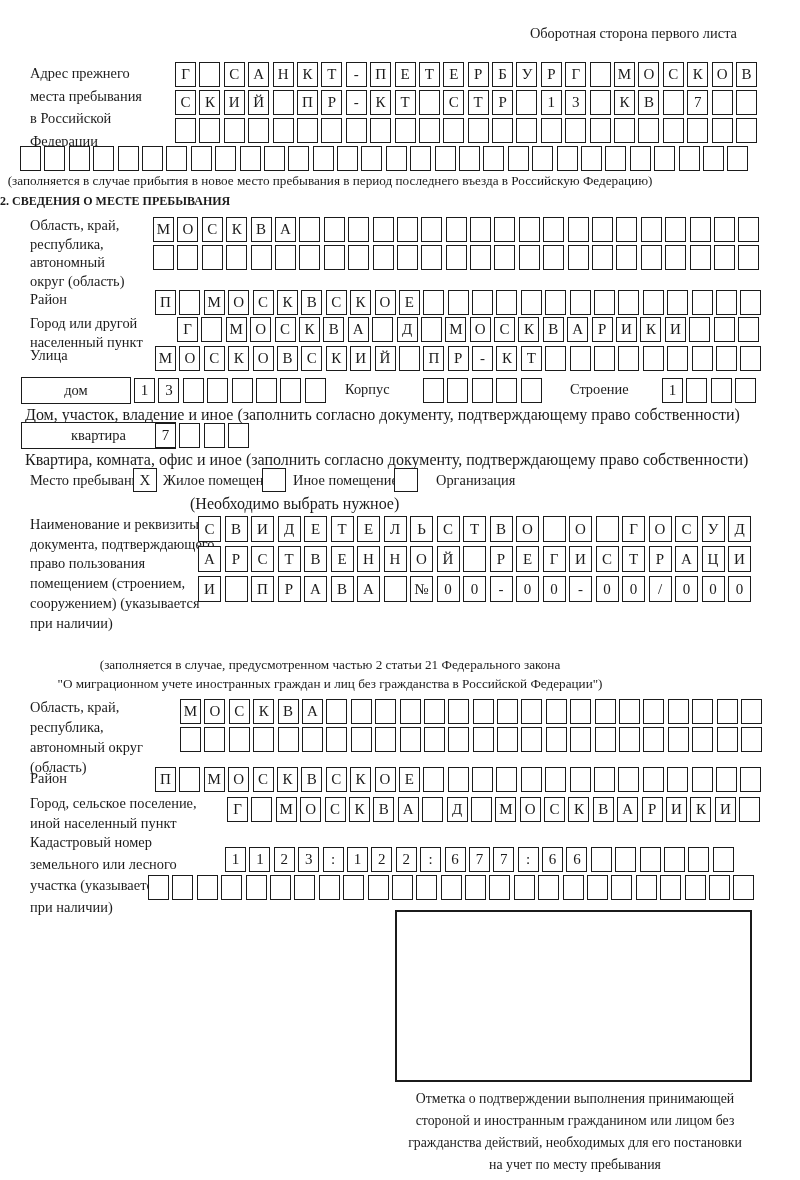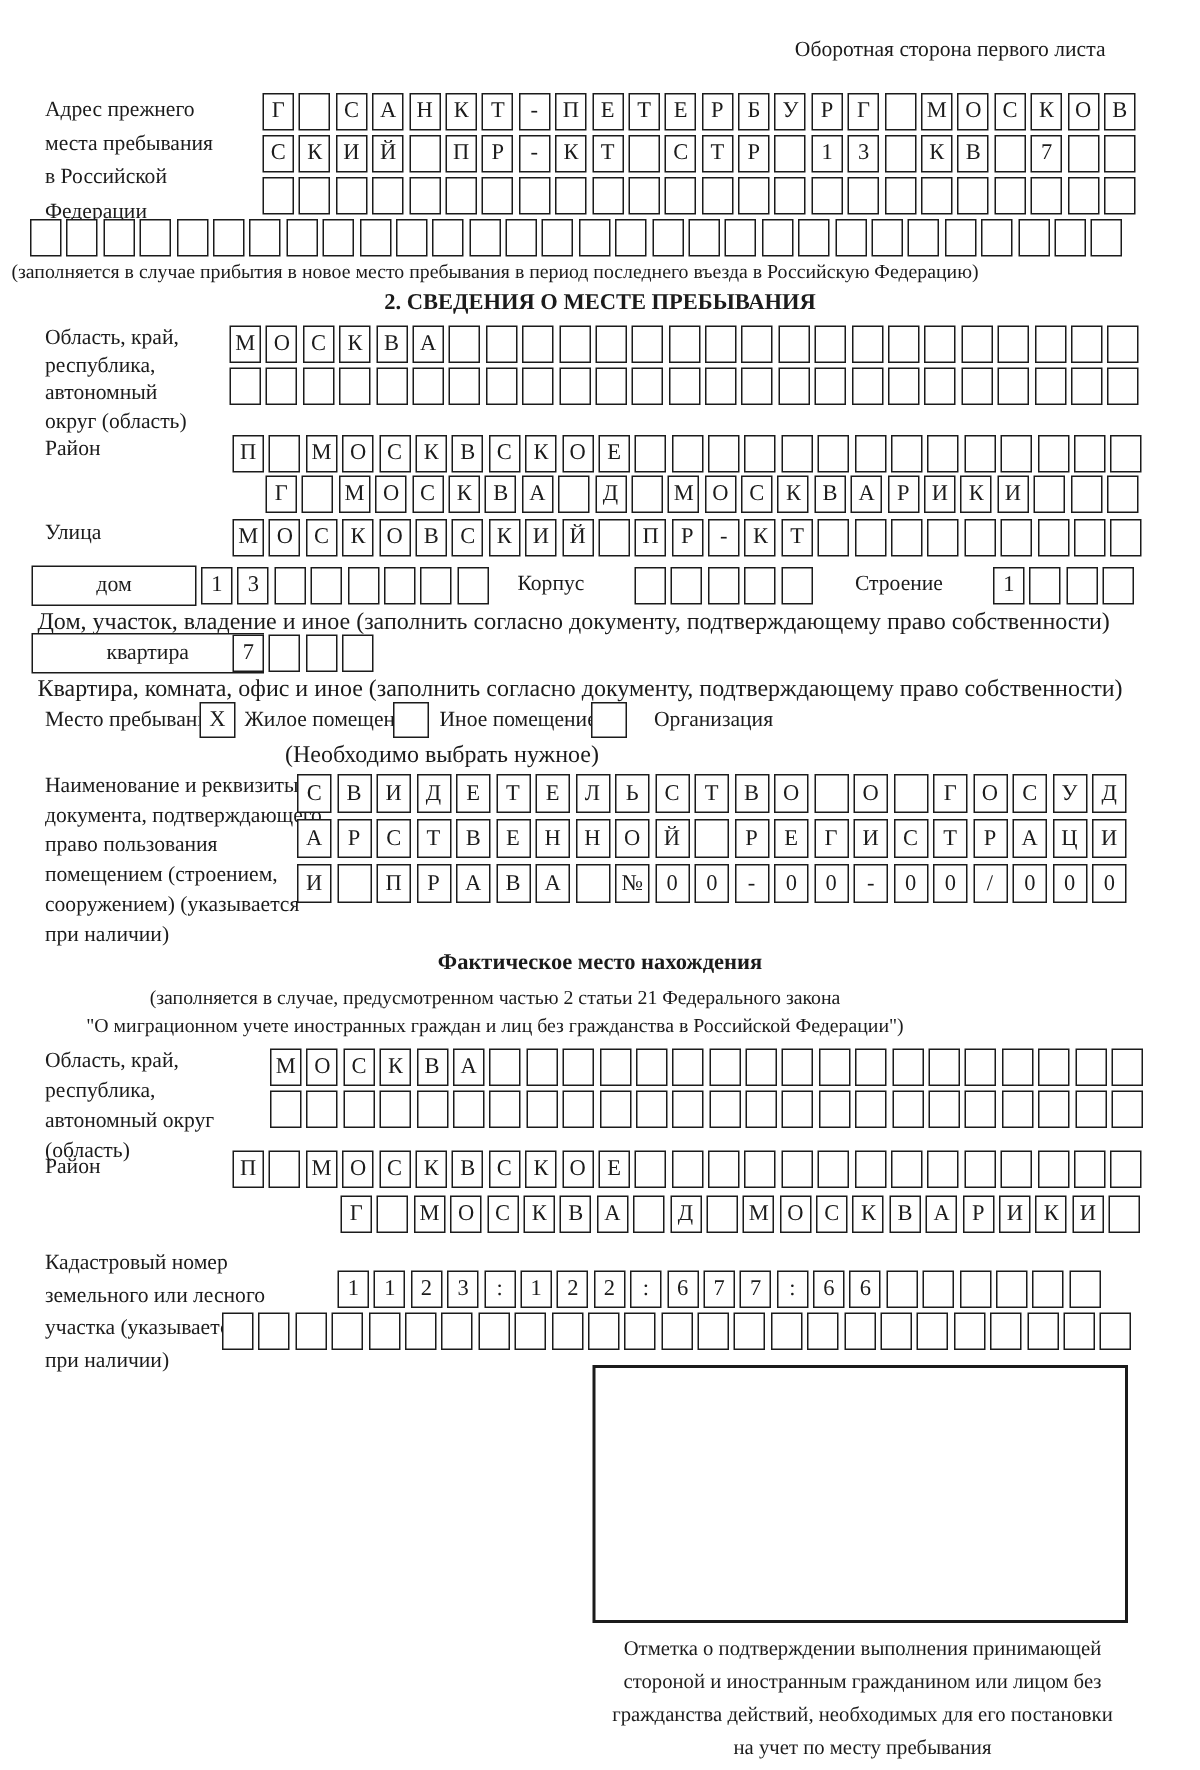--- a/index.html
+++ b/index.html
@@ -4,21 +4,21 @@
 <style>
   html,body{margin:0;padding:0;background:#e8e8e8;}
   .page{
     position:relative;width:800px;height:1180px;background:#ffffff;
     font-family:"Liberation Serif","DejaVu Serif",serif;color:#1b1b1b;
     margin:0 auto;overflow:hidden;
   }
   .txt{position:absolute;font-size:14.4px;white-space:nowrap;}
   .lbl{position:absolute;font-size:14.4px;}
   .lbl div{white-space:nowrap;}
-  .title{position:absolute;left:0;width:800px;text-align:center;font-weight:bold;font-size:15px;white-space:nowrap;}
+  .title{position:absolute;left:0;width:800px;text-align:left;font-weight:bold;font-size:12px;white-space:nowrap;}
   .caption-c{position:absolute;left:0;width:660px;text-align:center;font-size:13.2px;white-space:nowrap;}
   .caption-l{position:absolute;font-size:16px;white-space:nowrap;}
   .cells{position:absolute;display:flex;gap:3.4px;}
   .cell{
     flex:0 0 auto;width:21px;height:25px;border:1.6px solid #1b1b1b;box-sizing:border-box;
     display:flex;align-items:center;justify-content:center;font-size:15px;line-height:1;background:#fff;
   }
   .cells.w{gap:3.5px;}
   .cells.w .cell{width:23px;height:26px;}
   .labelbox{
@@ -242,20 +242,24 @@
       <span class="cell"></span>
       <span class="cell"></span>
       <span class="cell"></span>
       <span class="cell"></span>
       <span class="cell"></span>
       <span class="cell"></span>
       <span class="cell"></span>
       <span class="cell"></span>
     </div>
 
+  <div class="lbl" style="left:30px;top:314px;line-height:18.7px;">
+    <div>Город или другой</div>
+    <div>населенный пункт</div>
+  </div>
   <div class="cells" style="left:177px;top:317px;">
       <span class="cell">Г</span>
       <span class="cell"></span>
       <span class="cell">М</span>
       <span class="cell">О</span>
       <span class="cell">С</span>
       <span class="cell">К</span>
       <span class="cell">В</span>
       <span class="cell">А</span>
       <span class="cell"></span>
@@ -422,21 +426,20 @@
       <span class="cell">0</span>
       <span class="cell">-</span>
       <span class="cell">0</span>
       <span class="cell">0</span>
       <span class="cell">/</span>
       <span class="cell">0</span>
       <span class="cell">0</span>
       <span class="cell">0</span>
     </div>
 
-  <div class="title" style="top:634px;">Фактическое место нахождения</div>
   <div class="caption-c" style="top:657px;">(заполняется в случае, предусмотренном частью 2 статьи 21 Федерального закона</div>
   <div class="caption-c" style="top:676px;">"О миграционном учете иностранных граждан и лиц без гражданства в Российской Федерации")</div>
 
   <div class="lbl" style="left:30px;top:697px;line-height:20px;">
     <div>Область, край,</div>
     <div>республика,</div>
     <div>автономный округ</div>
     <div>(область)</div>
   </div>
   <div class="cells" style="left:180px;top:699px;">
@@ -514,20 +517,24 @@
       <span class="cell"></span>
       <span class="cell"></span>
       <span class="cell"></span>
       <span class="cell"></span>
       <span class="cell"></span>
       <span class="cell"></span>
       <span class="cell"></span>
       <span class="cell"></span>
     </div>
 
+  <div class="lbl" style="left:30px;top:793px;line-height:20px;">
+    <div>Город, сельское поселение,</div>
+    <div>иной населенный пункт</div>
+  </div>
   <div class="cells" style="left:227px;top:797px;">
       <span class="cell">Г</span>
       <span class="cell"></span>
       <span class="cell">М</span>
       <span class="cell">О</span>
       <span class="cell">С</span>
       <span class="cell">К</span>
       <span class="cell">В</span>
       <span class="cell">А</span>
       <span class="cell"></span>

